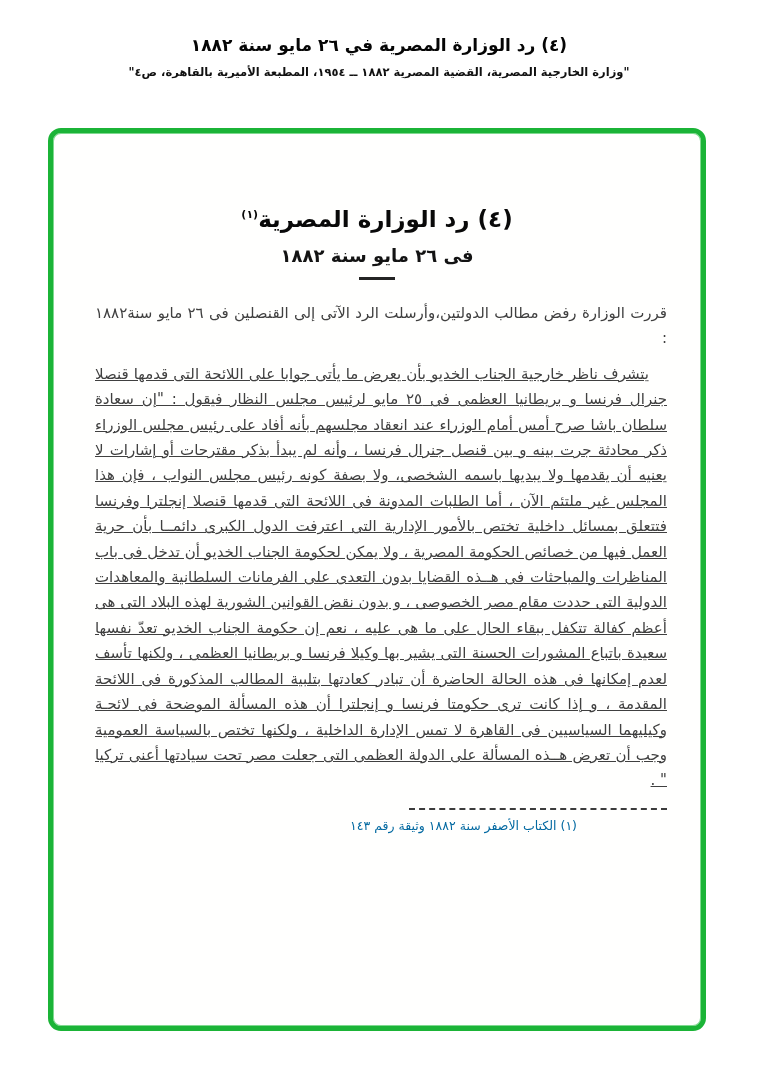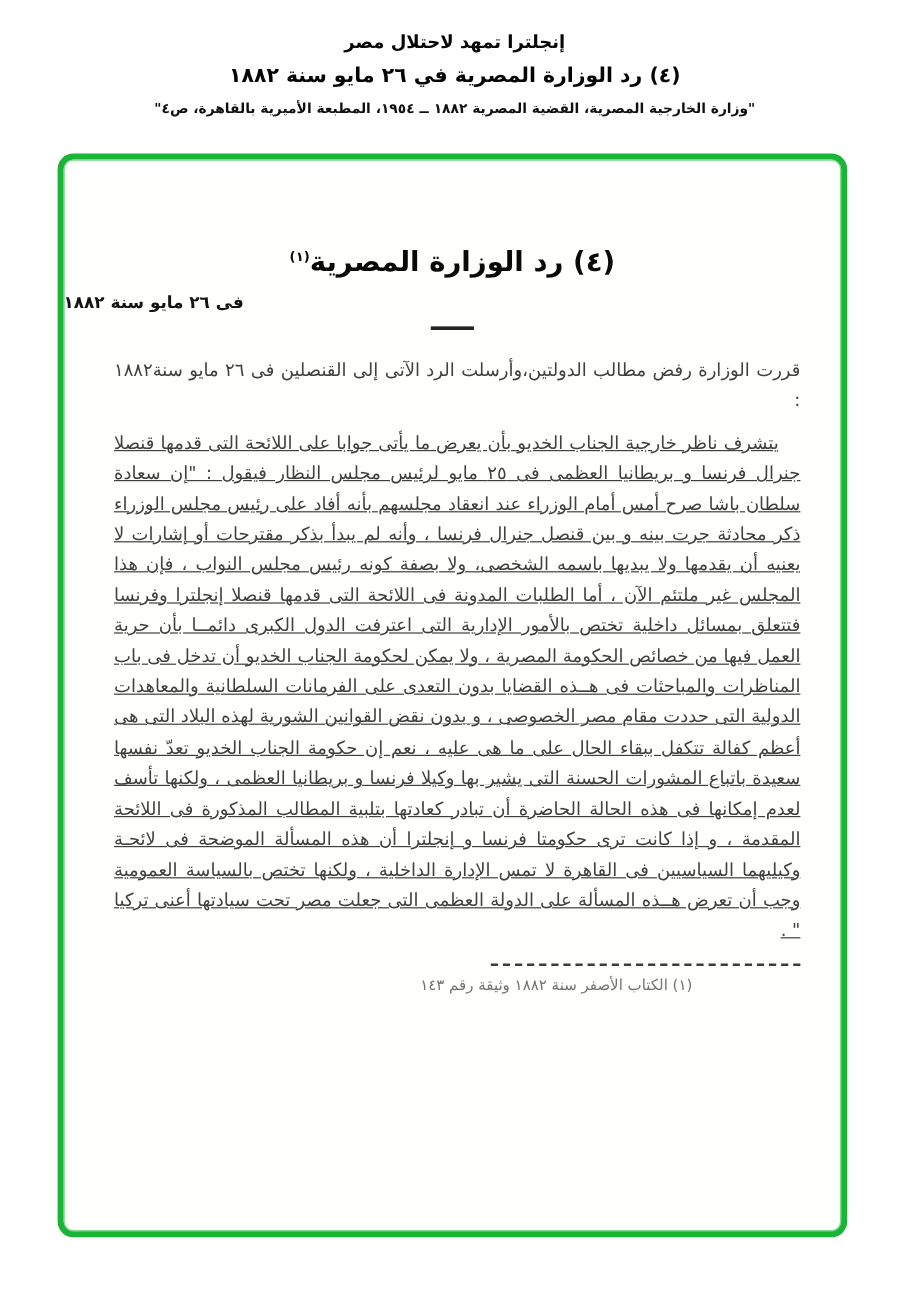--- a/index.html
+++ b/index.html
@@ -33,22 +33,22 @@
 
   
   .doc { position: absolute; inset: 0; direction: rtl; color: #0c0c0c; }
 
   .doc-title {
     margin-top: 73px; text-align: center;
     font-size: 23px; font-weight: bold; color: #090909;
   }
   .doc-title sup { font-size: 11px; font-weight: bold; vertical-align: super; }
   .doc-subtitle {
-    margin-top: 13px; text-align: left;
-    font-size: 14px; font-weight: bold; color: #131313;
+    margin-top: 13px; text-align: center;
+    font-size: 18px; font-weight: bold; color: #131313;
   }
   .title-rule {
     width: 36px; height: 3px; background: #242424;
     margin: 11px auto 0 auto;
   }
 
   .text-block {
     margin: 21px 34px 0 42px;
     font-size: 15px; line-height: 25.4px;
     text-align: justify;
@@ -58,30 +58,29 @@
   .body-par { text-indent: 18px; text-decoration: underline; }
 
   .footnote-sep {
     width: 258px; height: 0;
     border-top: 2px dashed #3c3c3c;
     margin: 14px 34px 0 auto; 
   }
   .doc-footnote {
     margin: 7px 124px 0 42px;
     font-size: 12.5px; line-height: 18px;
-    text-align: right; color: #737373;
+    text-align: right; color: #0369a1;
   }
 </style>
 </head>
 <body>
 
 <div class="page">
 
   <div class="top-header">
-    <div class="line1">إنجلترا تمهد لاحتلال مصر</div>
     <div class="line2">(٤) رد الوزارة المصرية في ٢٦ مايو سنة ١٨٨٢</div>
     <div class="line3">"وزارة الخارجية المصرية، القضية المصرية ١٨٨٢ ــ ١٩٥٤، المطبعة الأميرية بالقاهرة، ص٤"</div>
   </div>
 
   <div class="green-frame">
     <div class="doc">
 
       <div class="doc-title">
         <span>(٤) رد الوزارة المصرية</span><sup>(١)</sup>
       </div>

